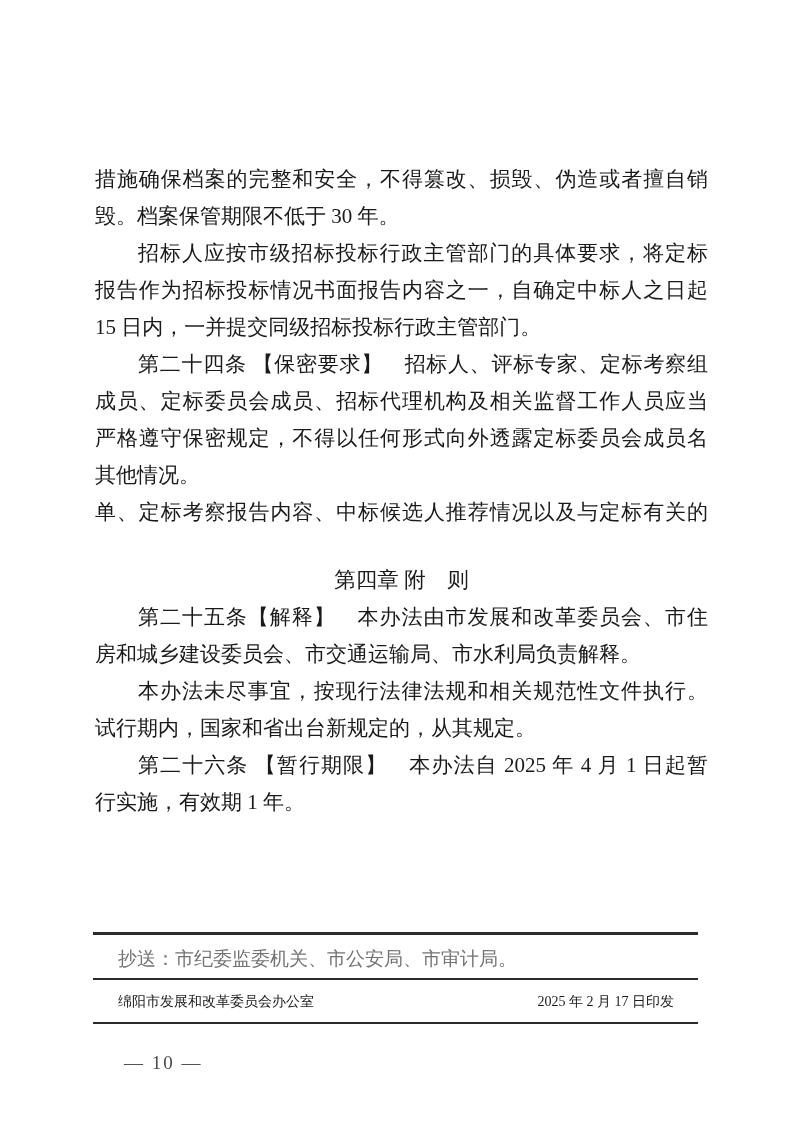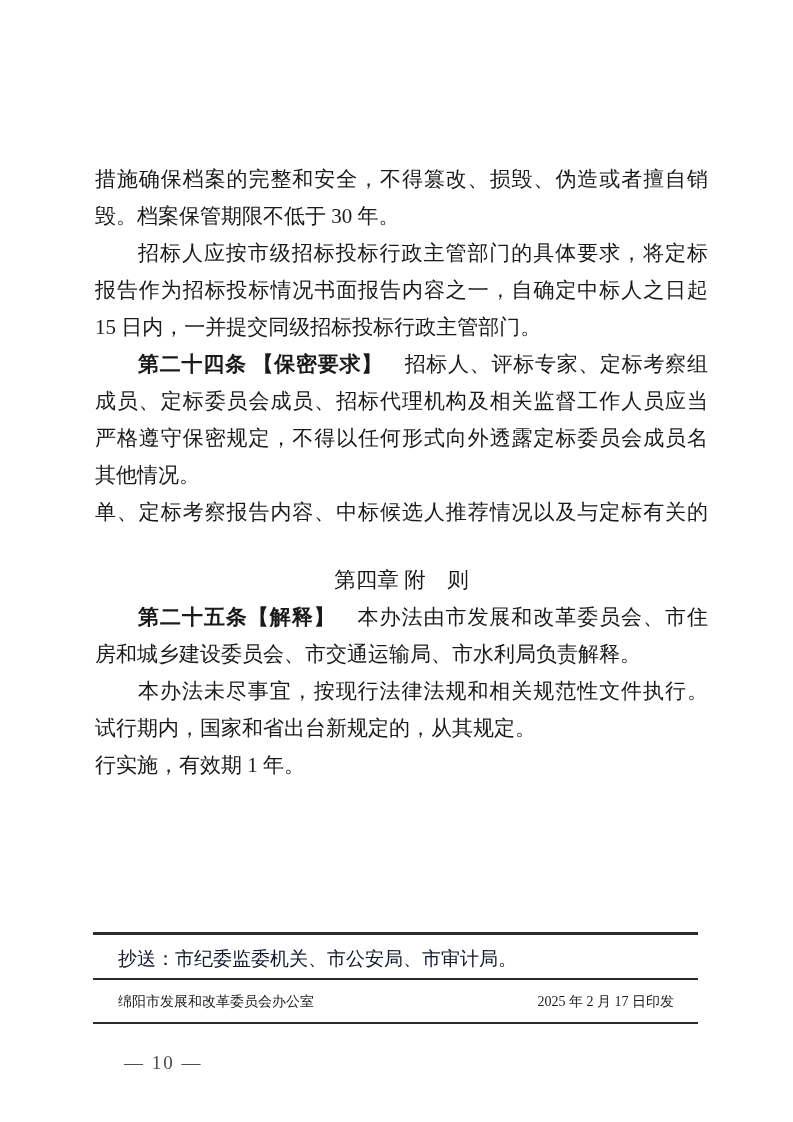--- a/index.html
+++ b/index.html
@@ -30,21 +30,21 @@
     text-align-last: justify;
   }
   .line.end {
     text-align: left;
     text-align-last: left;
   }
   .line.indent {
     text-indent: 43px;
   }
   .b {
-    font-weight: 700;
+    font-weight: 400;
   }
   .chapter-heading {
     margin: 31px 0 0 0;
     text-align: center;
     text-align-last: center;
     font-weight: 400;
     font-size: 21.5px;
     line-height: 37px;
   }
   .rule {
@@ -56,21 +56,21 @@
   }
   .rule-1 { top: 894px; height: 3px; }
   .rule-2 { top: 940px; }
   .rule-3 { top: 984px; }
   .copy-line {
     position: absolute;
     left: 118px;
     top: 909px;
     font-size: 19px;
     line-height: 24px;
-    color: #0f172a;
+    color: #737373;
   }
   .issuer-row {
     position: absolute;
     left: 118px;
     top: 952px;
     width: 556px;
     display: flex;
     justify-content: space-between;
     font-size: 14px;
     line-height: 24px;
@@ -102,20 +102,21 @@
     <div class="line">严格遵守保密规定，不得以任何形式向外透露定标委员会成员名</div>
     <div class="line end">其他情况。</div>
     <div class="line">单、定标考察报告内容、中标候选人推荐情况以及与定标有关的</div>
 
     <div class="chapter-heading">第四章 附　则</div>
 
     <div class="line indent"><span class="b">第二十五条【解释】</span><span>　本办法由市发展和改革委员会、市住</span></div>
     <div class="line end">房和城乡建设委员会、市交通运输局、市水利局负责解释。</div>
     <div class="line indent">本办法未尽事宜，按现行法律法规和相关规范性文件执行。</div>
     <div class="line end">试行期内，国家和省出台新规定的，从其规定。</div>
+    <div class="line indent"><span class="b">第二十六条 【暂行期限】</span><span>　本办法自 2025 年 4 月 1 日起暂</span></div>
     <div class="line end">行实施，有效期 1 年。</div>
   </div>
 
   <div class="rule rule-1"></div>
   <div class="copy-line">抄送：市纪委监委机关、市公安局、市审计局。</div>
   <div class="rule rule-2"></div>
   <div class="issuer-row">
     <span>绵阳市发展和改革委员会办公室</span>
     <span>2025 年 2 月 17 日印发</span>
   </div>

